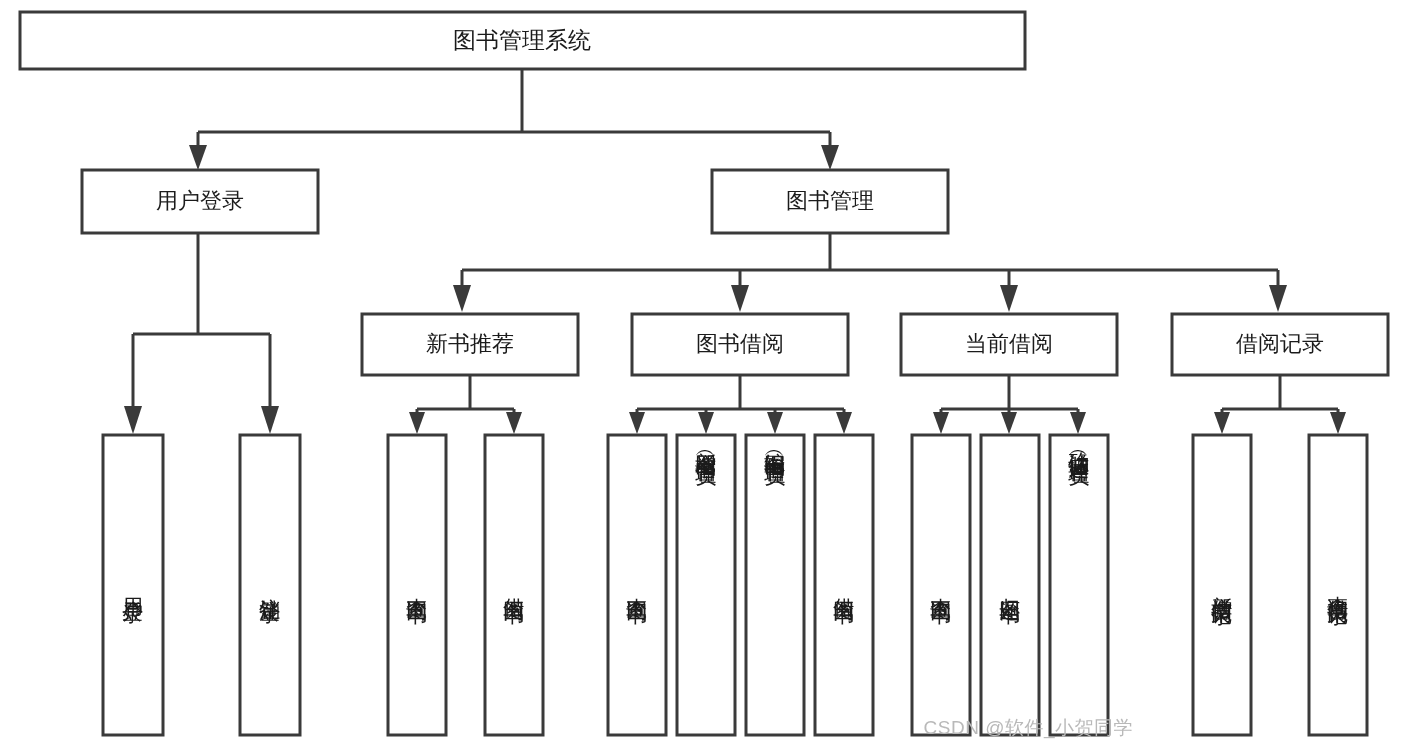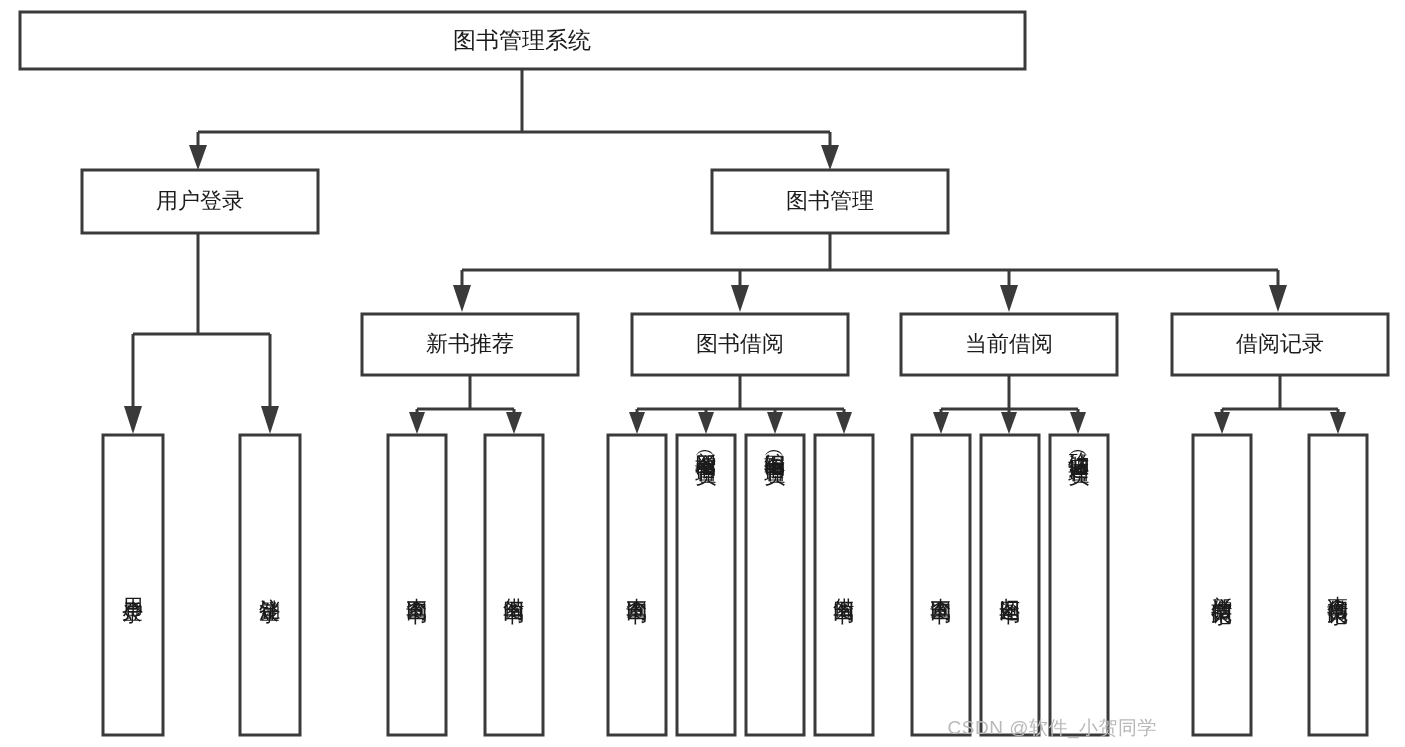--- a/index.html
+++ b/index.html
@@ -70,21 +70,21 @@
     font-family: "Liberation Sans", "DejaVu Sans", sans-serif;
     font-size: 21px;
     line-height: 1.22;
     letter-spacing: 2px;
     color: #1b1b1b;
     white-space: nowrap;
     text-align: center;
   }
   .watermark {
     position: absolute;
-    right: 0;
+    right: 24px;
     bottom: 6px;
     font-family: "Liberation Sans", "DejaVu Sans", sans-serif;
     font-size: 19px;
     color: #b9b9b9;
     letter-spacing: 0.5px;
     white-space: nowrap;
     pointer-events: none;
   }
 </style>
 </head>

